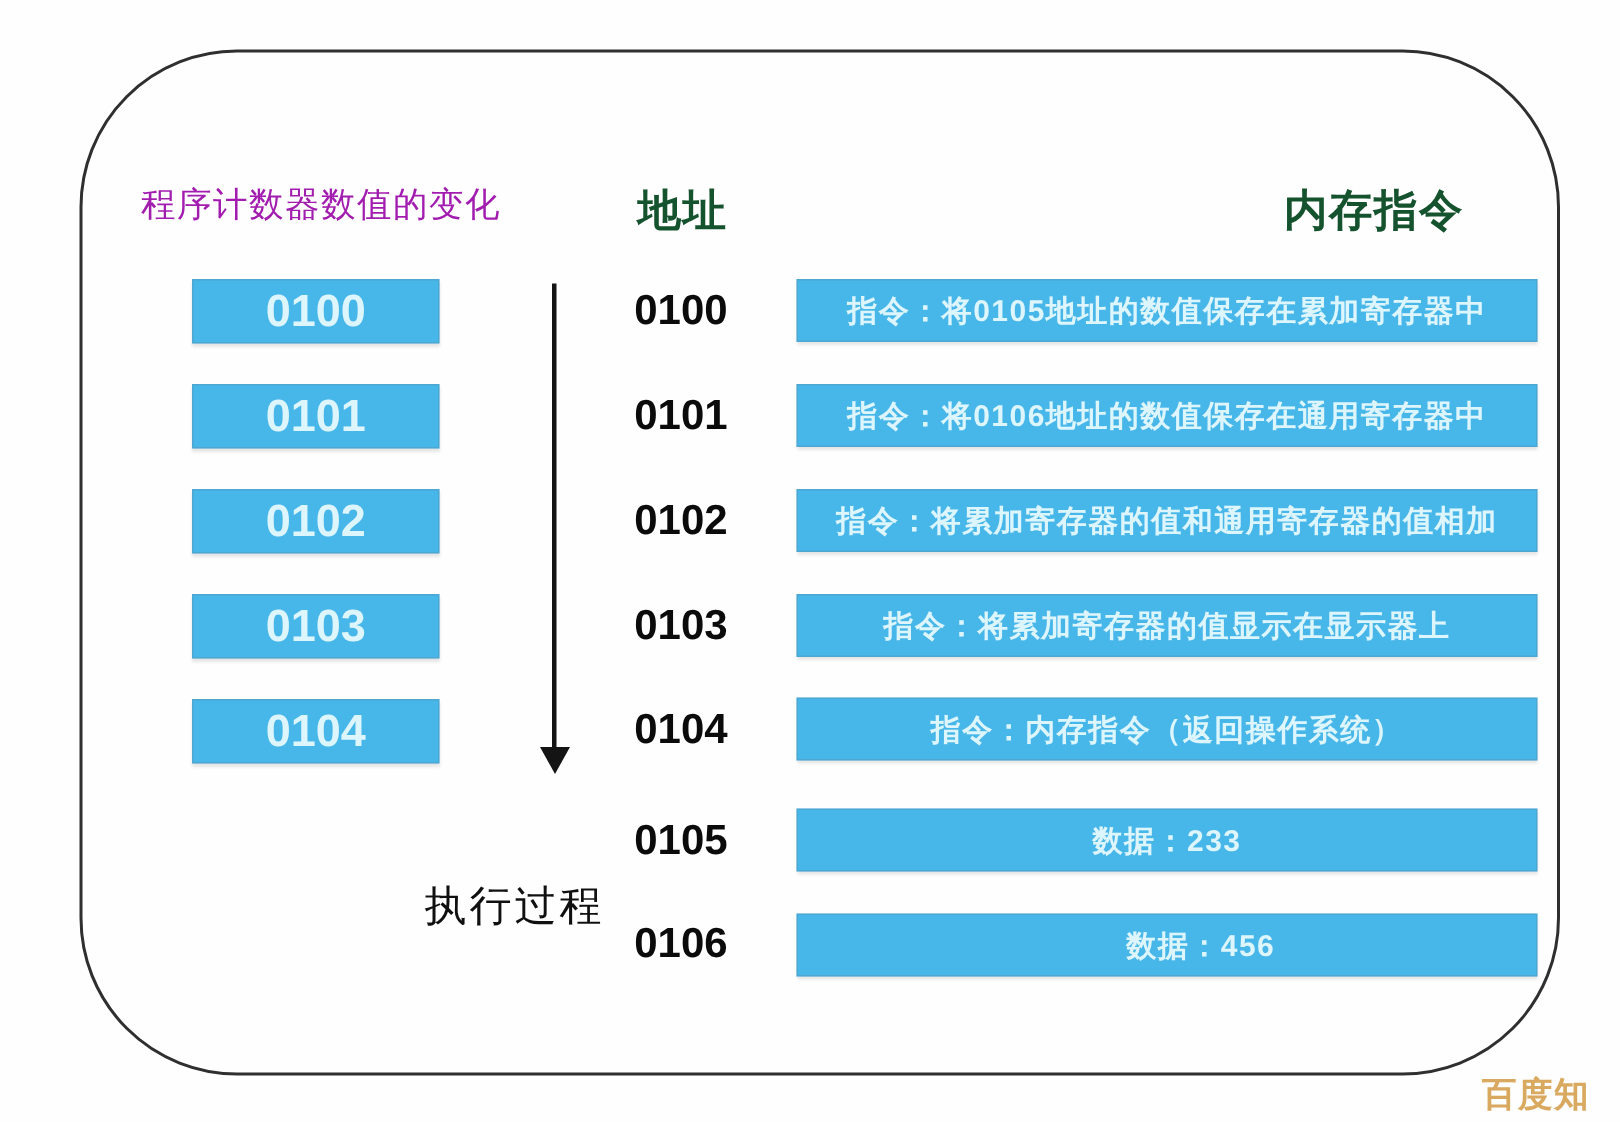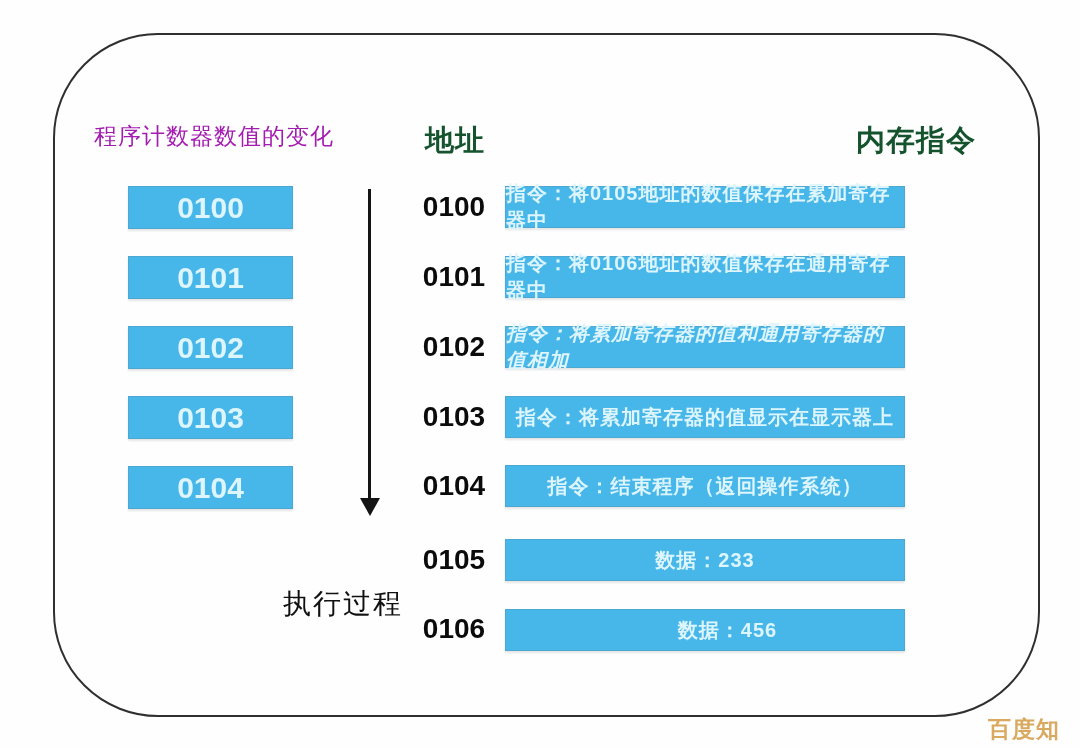--- a/index.html
+++ b/index.html
@@ -101,38 +101,38 @@
     left: 413px;
     width: 82px;
     text-align: center;
     font-size: 28px;
     font-weight: bold;
     color: #0b0b0b;
     line-height: 32px;
   }
   .mem-box {
     position: absolute;
-    left: 505px;
-    width: 400px;
+    left: 531px;
+    width: 494px;
     height: 42px;
     background: #47b6e9;
     border: 1px solid rgba(90,140,165,0.35);
     box-shadow: 0 2px 2px rgba(0,0,0,0.10);
     display: flex;
     align-items: center;
     justify-content: center;
     font-size: 20px;
     font-weight: bold;
     color: #ddf5fd;
     letter-spacing: 1px;
     box-sizing: border-box;
   }
   .row0 .addr-label { top: 191px; } .row0 .mem-box { top: 186px; }
   .row1 .addr-label { top: 261px; } .row1 .mem-box { top: 256px; }
-  .row2 .addr-label { top: 331px; } .row2 .mem-box { top: 326px; font-style: italic; }
+  .row2 .addr-label { top: 331px; } .row2 .mem-box { top: 326px; }
   .row3 .addr-label { top: 401px; } .row3 .mem-box { top: 396px; }
   .row4 .addr-label { top: 470px; } .row4 .mem-box { top: 465px; }
   .row5 .addr-label { top: 544px; } .row5 .mem-box { top: 539px; }
   .row6 .addr-label { top: 613px; } .row6 .mem-box { top: 609px; padding-left: 45px; }
 
   .watermark {
     position: absolute;
     left: 988px;
     top: 714px;
     font-size: 23px;
@@ -174,21 +174,21 @@
   <div class="row2">
     <div class="addr-label">0102</div>
     <div class="mem-box">指令：将累加寄存器的值和通用寄存器的值相加</div>
   </div>
   <div class="row3">
     <div class="addr-label">0103</div>
     <div class="mem-box">指令：将累加寄存器的值显示在显示器上</div>
   </div>
   <div class="row4">
     <div class="addr-label">0104</div>
-    <div class="mem-box">指令：结束程序（返回操作系统）</div>
+    <div class="mem-box">指令：内存指令（返回操作系统）</div>
   </div>
   <div class="row5">
     <div class="addr-label">0105</div>
     <div class="mem-box">数据：233</div>
   </div>
   <div class="row6">
     <div class="addr-label">0106</div>
     <div class="mem-box">数据：456</div>
   </div>
 

